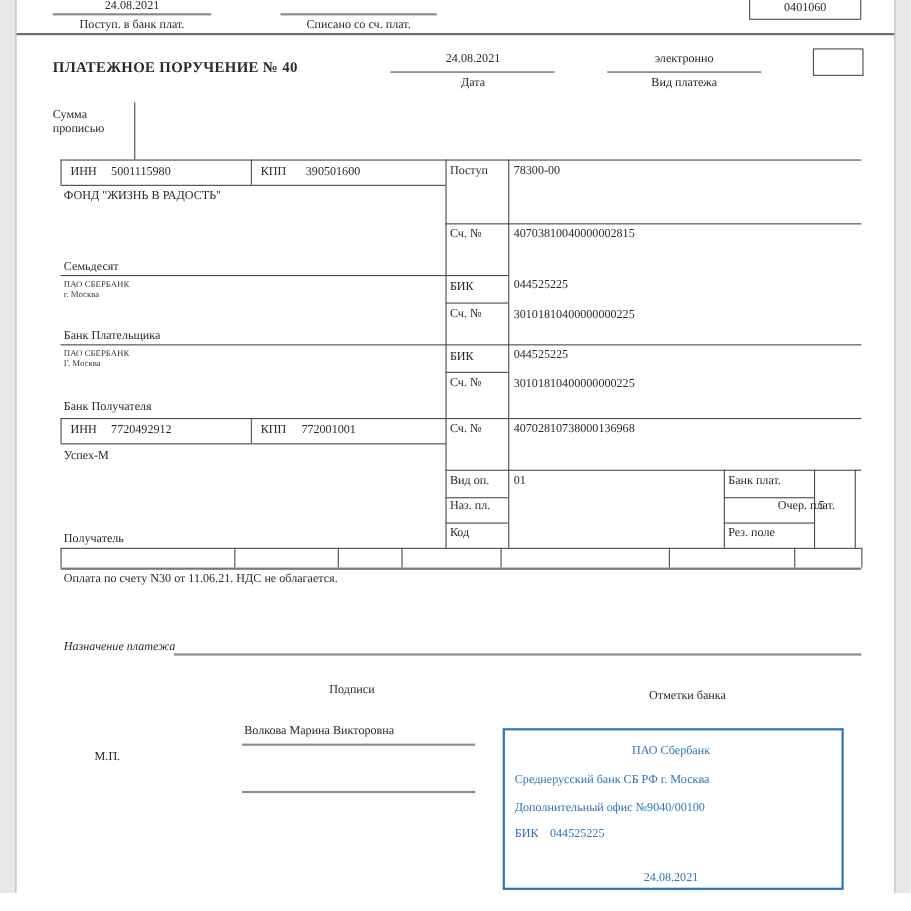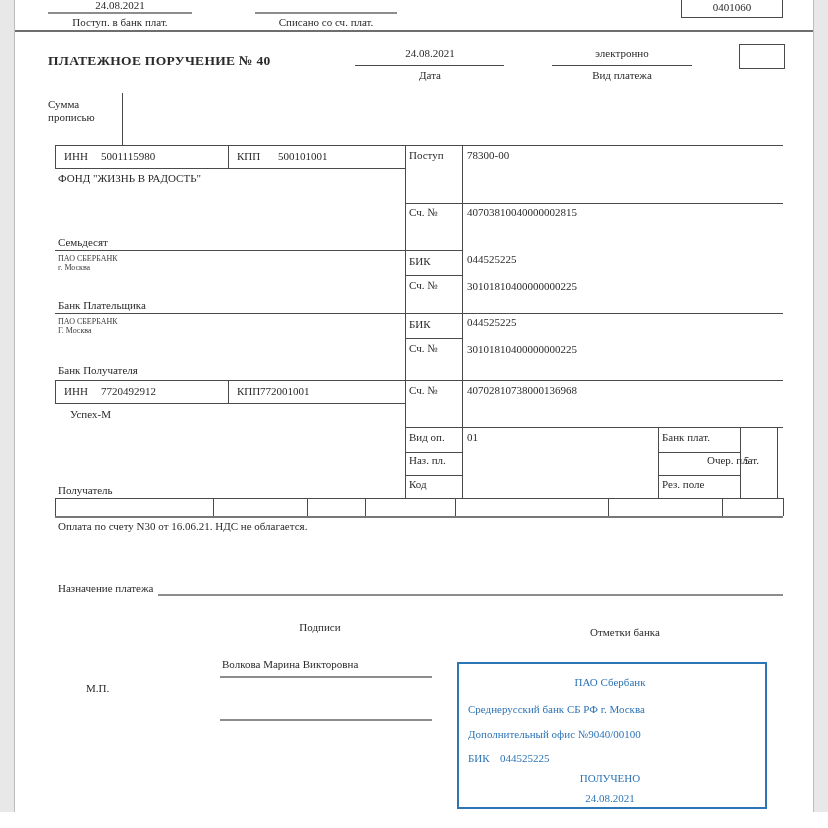--- a/index.html
+++ b/index.html
@@ -56,21 +56,21 @@
   <div class="t wrap" style="left:48px;top:98px;width:66px;line-height:13px;">Сумма прописью</div>
   <div class="vl" style="left:122px;top:93px;height:52px;"></div>
 
   <div class="hl" style="left:55px;top:145px;width:728px;"></div>
 
   <div class="vl" style="left:55px;top:145px;height:23px;"></div>
   <div class="vl" style="left:228px;top:145px;height:23px;"></div>
   <div class="t" style="left:64px;top:150px;">ИНН</div>
   <div class="t" style="left:101px;top:150px;">5001115980</div>
   <div class="t" style="left:237px;top:150px;">КПП</div>
-  <div class="t" style="left:278px;top:150px;">500101001</div>
+  <div class="t" style="left:278px;top:150px;">390501600</div>
   <div class="hl" style="left:55px;top:168px;width:350px;"></div>
 
   <div class="t" style="left:58px;top:172px;">ФОНД "ЖИЗНЬ В РАДОСТЬ"</div>
   <div class="t" style="left:58px;top:236px;">Семьдесят</div>
   <div class="hl" style="left:55px;top:250px;width:407px;"></div>
 
   <div class="t small" style="left:58px;top:254px;">ПАО СБЕРБАНК</div>
   <div class="t small" style="left:58px;top:263px;">г. Москва</div>
   <div class="t" style="left:58px;top:299px;text-align:right;">Банк Плательщика</div>
   <div class="hl" style="left:55px;top:313px;width:728px;"></div>
@@ -78,24 +78,24 @@
   <div class="t small" style="left:58px;top:317px;">ПАО СБЕРБАНК</div>
   <div class="t small" style="left:58px;top:326px;">Г. Москва</div>
   <div class="t" style="left:58px;top:364px;">Банк Получателя</div>
   <div class="hl" style="left:55px;top:380px;width:728px;"></div>
 
   <div class="vl" style="left:55px;top:380px;height:23px;"></div>
   <div class="vl" style="left:228px;top:380px;height:23px;"></div>
   <div class="t" style="left:64px;top:385px;">ИНН</div>
   <div class="t" style="left:101px;top:385px;">7720492912</div>
   <div class="t" style="left:237px;top:385px;">КПП</div>
-  <div class="t" style="left:260px;top:385px;font-family:Liberation Serif, serif;">772001001</div>
+  <div class="t" style="left:274px;top:385px;font-family:Liberation Serif, serif;">772001001</div>
   <div class="hl" style="left:55px;top:403px;width:350px;"></div>
 
-  <div class="t" style="left:58px;top:408px;margin-left:12px;">Успех-М</div>
+  <div class="t" style="left:58px;top:408px;">Успех-М</div>
   <div class="t" style="left:58px;top:484px;">Получатель</div>
   <div class="hl" style="left:55px;top:498px;width:728px;"></div>
 
   <div class="vl" style="left:405px;top:145px;height:353px;"></div>
   <div class="vl" style="left:462px;top:145px;height:353px;"></div>
 
   <div class="t" style="left:409px;top:149px;">Поступ</div>
   <div class="t" style="left:467px;top:149px;">78300-00</div>
   <div class="hl" style="left:405px;top:203px;width:378px;"></div>
   <div class="t" style="left:409px;top:206px;">Сч. №</div>
@@ -137,35 +137,34 @@
   <div class="vl" style="left:55px;top:498px;height:18px;"></div>
   <div class="vl" style="left:213px;top:498px;height:18px;"></div>
   <div class="vl" style="left:307px;top:498px;height:18px;"></div>
   <div class="vl" style="left:365px;top:498px;height:18px;"></div>
   <div class="vl" style="left:455px;top:498px;height:18px;"></div>
   <div class="vl" style="left:608px;top:498px;height:18px;"></div>
   <div class="vl" style="left:722px;top:498px;height:18px;"></div>
   <div class="vl" style="left:783px;top:498px;height:18px;"></div>
   <div class="hl2" style="left:55px;top:516px;width:728px;border-top-color:#777;"></div>
 
-  <div class="t" style="left:58px;top:520px;">Оплата по счету N30 от 16.06.21. НДС не облагается.</div>
-  <div class="t" style="left:58px;top:582px;">Назначение платежа</div>
+  <div class="t" style="left:58px;top:520px;">Оплата по счету N30 от 11.06.21. НДС не облагается.</div>
+  <div class="t" style="left:58px;top:582px;font-style:italic;">Назначение платежа</div>
   <div class="hl2" style="left:158px;top:594px;width:625px;"></div>
 
   <div class="t c" style="left:270px;top:621px;width:100px;">Подписи</div>
   <div class="t c" style="left:565px;top:626px;width:120px;">Отметки банка</div>
 
   <div class="t" style="left:222px;top:658px;">Волкова Марина Викторовна</div>
   <div class="hl2" style="left:220px;top:676px;width:212px;"></div>
   <div class="t" style="left:86px;top:682px;">М.П.</div>
   <div class="hl2" style="left:220px;top:719px;width:212px;"></div>
 
   <div class="stamp" style="left:457px;top:662px;width:306px;height:143px;">
     <div class="t c blue" style="left:0;top:12px;width:302px;">ПАО Сбербанк</div>
     <div class="t blue" style="left:9px;top:39px;">Среднерусский банк СБ РФ г. Москва</div>
     <div class="t blue" style="left:9px;top:64px;">Дополнительный офис №9040/00100</div>
     <div class="t blue" style="left:9px;top:88px;">БИК</div>
     <div class="t blue" style="left:41px;top:88px;">044525225</div>
-    <div class="t c blue" style="left:0;top:108px;width:302px;">ПОЛУЧЕНО</div>
     <div class="t c blue" style="left:0;top:128px;width:302px;">24.08.2021</div>
   </div>
 
 </div>
 
 </body></html>

